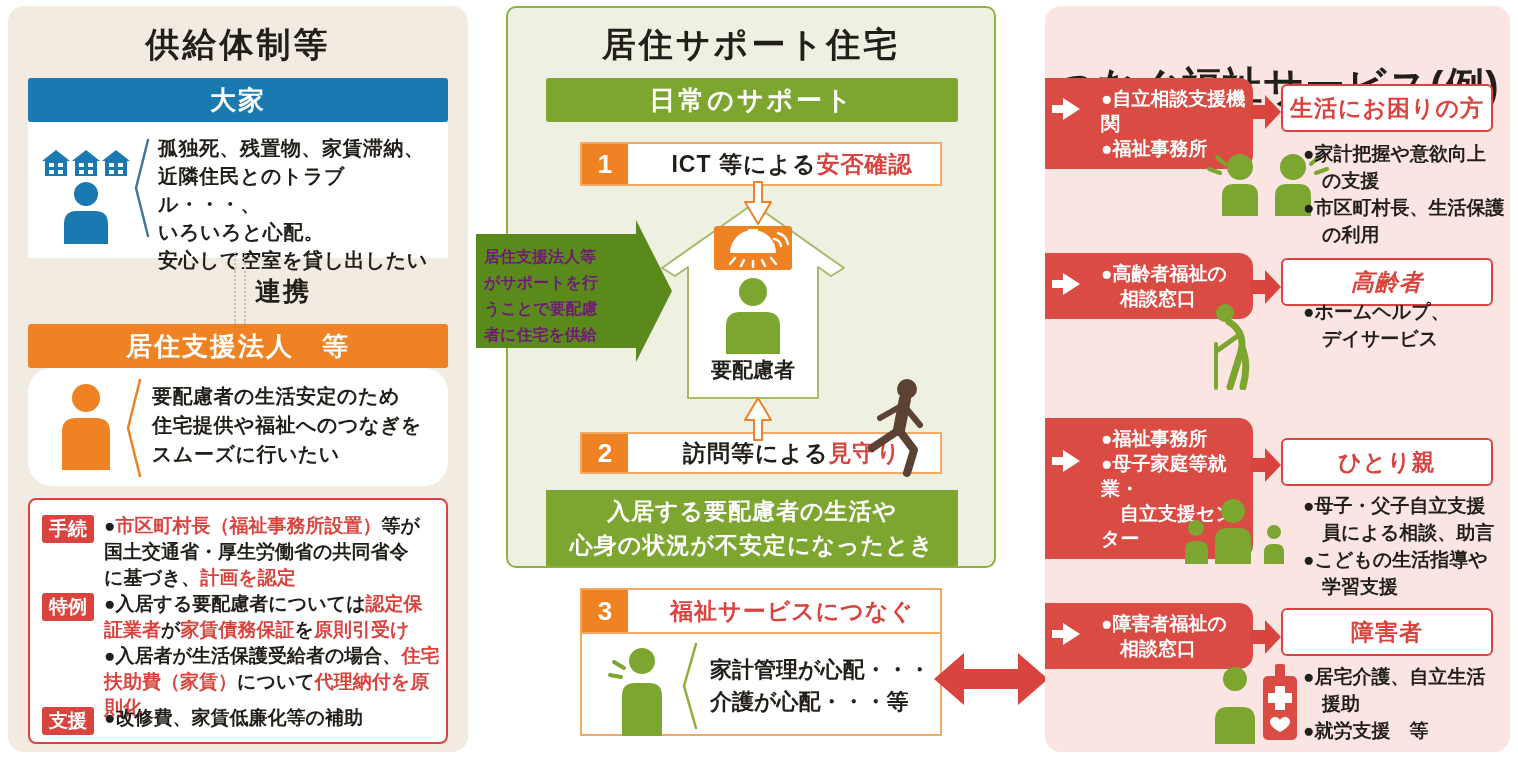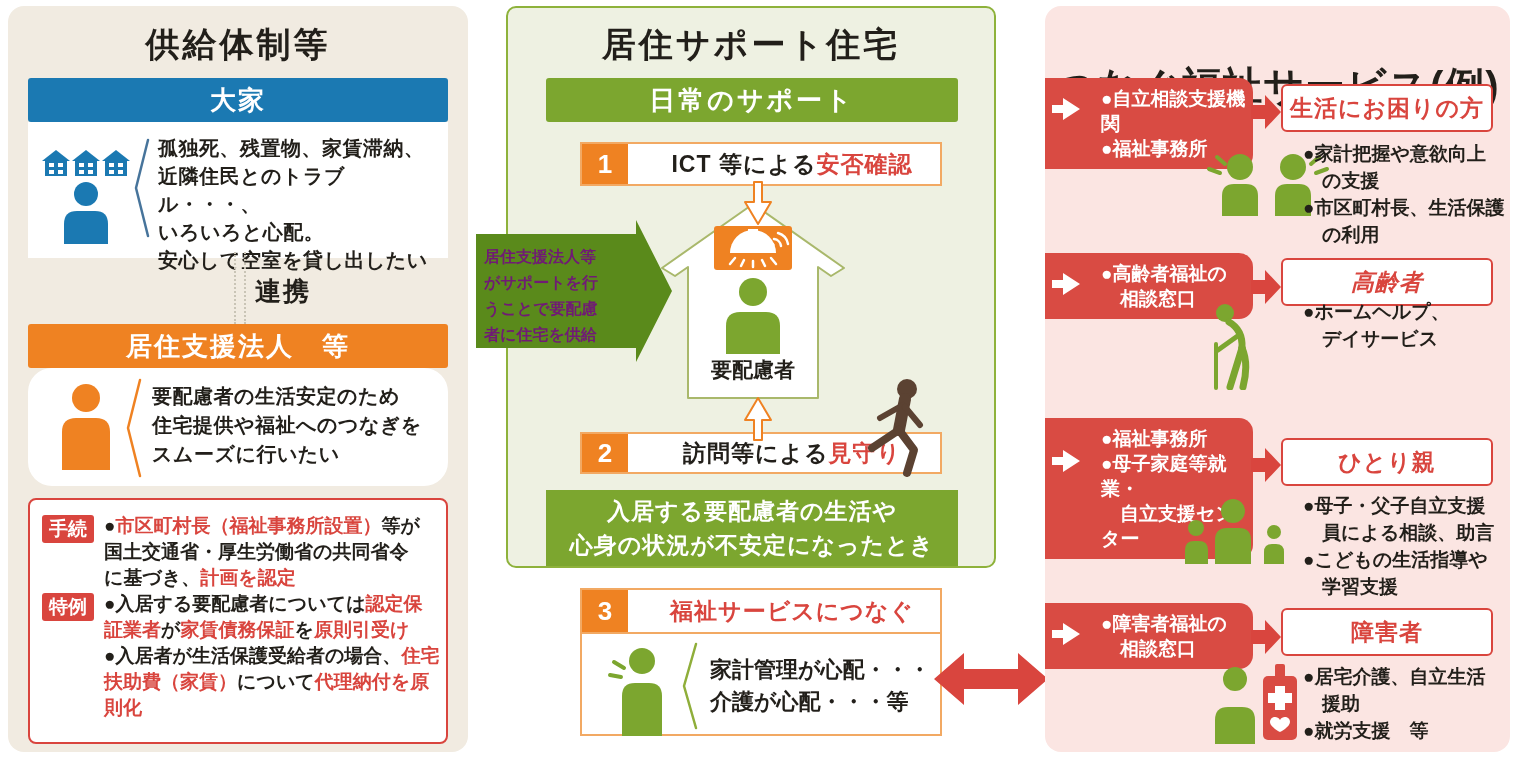--- a/index.html
+++ b/index.html
@@ -163,20 +163,24 @@
 に基づき、</span><span class="red">計画を認定</span></span>
       </div>
       <div class="rule-row" style="top:91px;">
         <span class="rule-badge">特例</span>
         <span class="rule-text pre"><span>●入居する要配慮者については</span><span class="red">認定保
 証業者</span><span>が</span><span class="red">家賃債務保証</span><span>を</span><span class="red">原則引受け</span><span>
 ●入居者が生活保護受給者の場合、</span><span class="red">住宅
 扶助費（家賃）</span><span>について</span><span class="red">代理納付を原
 則化</span></span>
       </div>
+      <div class="rule-row" style="top:205px;">
+        <span class="rule-badge">支援</span>
+        <span class="rule-text pre"><span>●改修費、家賃低廉化等の補助</span></span>
+      </div>
     </div>
   </div>
 
   <div id="center-panel" class="abs">
     <div class="abs panel-title" style="top:14px;">居住サポート住宅</div>
 
     <div class="abs bar bar-green center">日常のサポート</div>
 
     <div class="abs step" id="step1">
       <div class="step-no">1</div>

